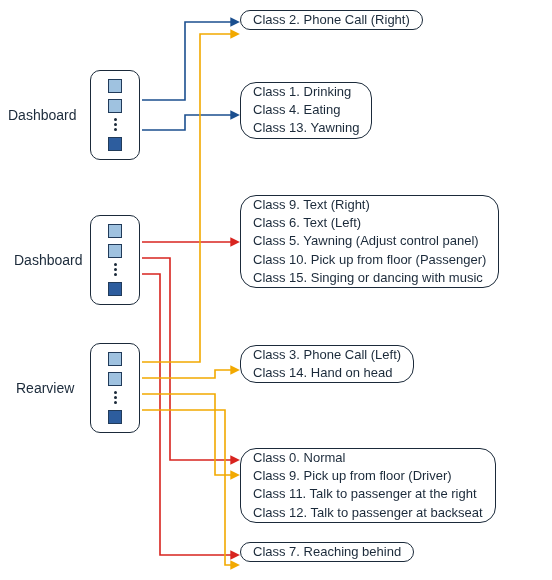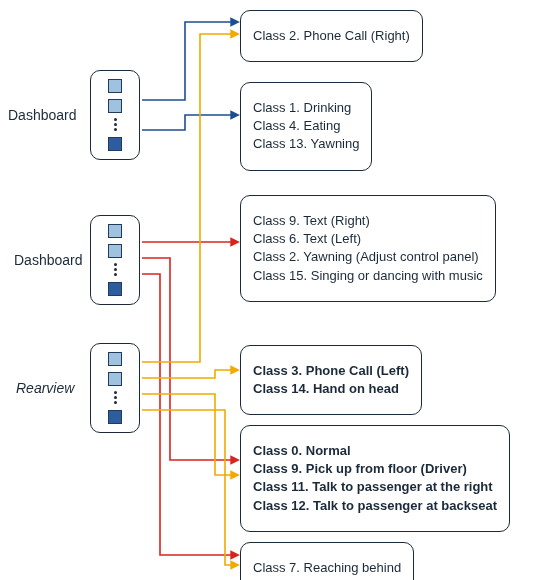--- a/index.html
+++ b/index.html
@@ -56,23 +56,23 @@
     border-radius: 50%;
   }
   .src-label {
     position: absolute;
     font-size: 14px;
     color: #1b2a3a;
   }
   .box {
     position: absolute;
     border: 1.5px solid #1b2a3a;
-    border-radius: 10px;
+    border-radius: 16px;
     background: #fff;
-    padding: 16px 12px;
+    padding: 0 12px;
     box-sizing: border-box;
     line-height: 1.4;
     white-space: nowrap;
   }
 </style>
 </head>
 <body>
 
 <div class="canvas">
 
@@ -125,21 +125,21 @@
     <div class="blk light"></div>
     <div class="blk light"></div>
     <div class="dots">
         <span></span>
         <span></span>
         <span></span>
       </div>
     <div class="blk"></div>
   </div>
 
-  <div class="src-label" style="left:16px; top:380px;font-style:italic;">Rearview</div>
+  <div class="src-label" style="left:16px; top:380px;">Rearview</div>
   <div class="src" style="top:343px;">
     <div class="blk light"></div>
     <div class="blk light"></div>
     <div class="dots">
         <span></span>
         <span></span>
         <span></span>
       </div>
     <div class="blk"></div>
   </div>
@@ -150,30 +150,31 @@
 
   <div class="box" style="left:240px; top:82px;">
     <div>Class 1. Drinking</div>
     <div>Class 4. Eating</div>
     <div>Class 13. Yawning</div>
   </div>
 
   <div class="box" style="left:240px; top:195px;">
     <div>Class 9. Text (Right)</div>
     <div>Class 6. Text (Left)</div>
-    <div>Class 2. Yawning (Adjust control panel)</div>
+    <div>Class 5. Yawning (Adjust control panel)</div>
+    <div>Class 10. Pick up from floor (Passenger)</div>
     <div>Class 15. Singing  or dancing with music</div>
   </div>
 
-  <div class="box" style="left:240px; top:345px;font-weight:bold;">
+  <div class="box" style="left:240px; top:345px;">
     <div>Class 3. Phone Call (Left)</div>
     <div>Class 14. Hand on head</div>
   </div>
 
-  <div class="box" style="left:240px; top:425px;font-weight:bold;">
+  <div class="box" style="left:240px; top:448px;">
     <div>Class 0. Normal</div>
     <div>Class 9. Pick up from floor (Driver)</div>
     <div>Class 11. Talk to passenger at the right</div>
     <div>Class 12. Talk to passenger at backseat</div>
   </div>
 
   <div class="box" style="left:240px; top:542px;">
     <div>Class 7. Reaching behind</div>
   </div>
 

